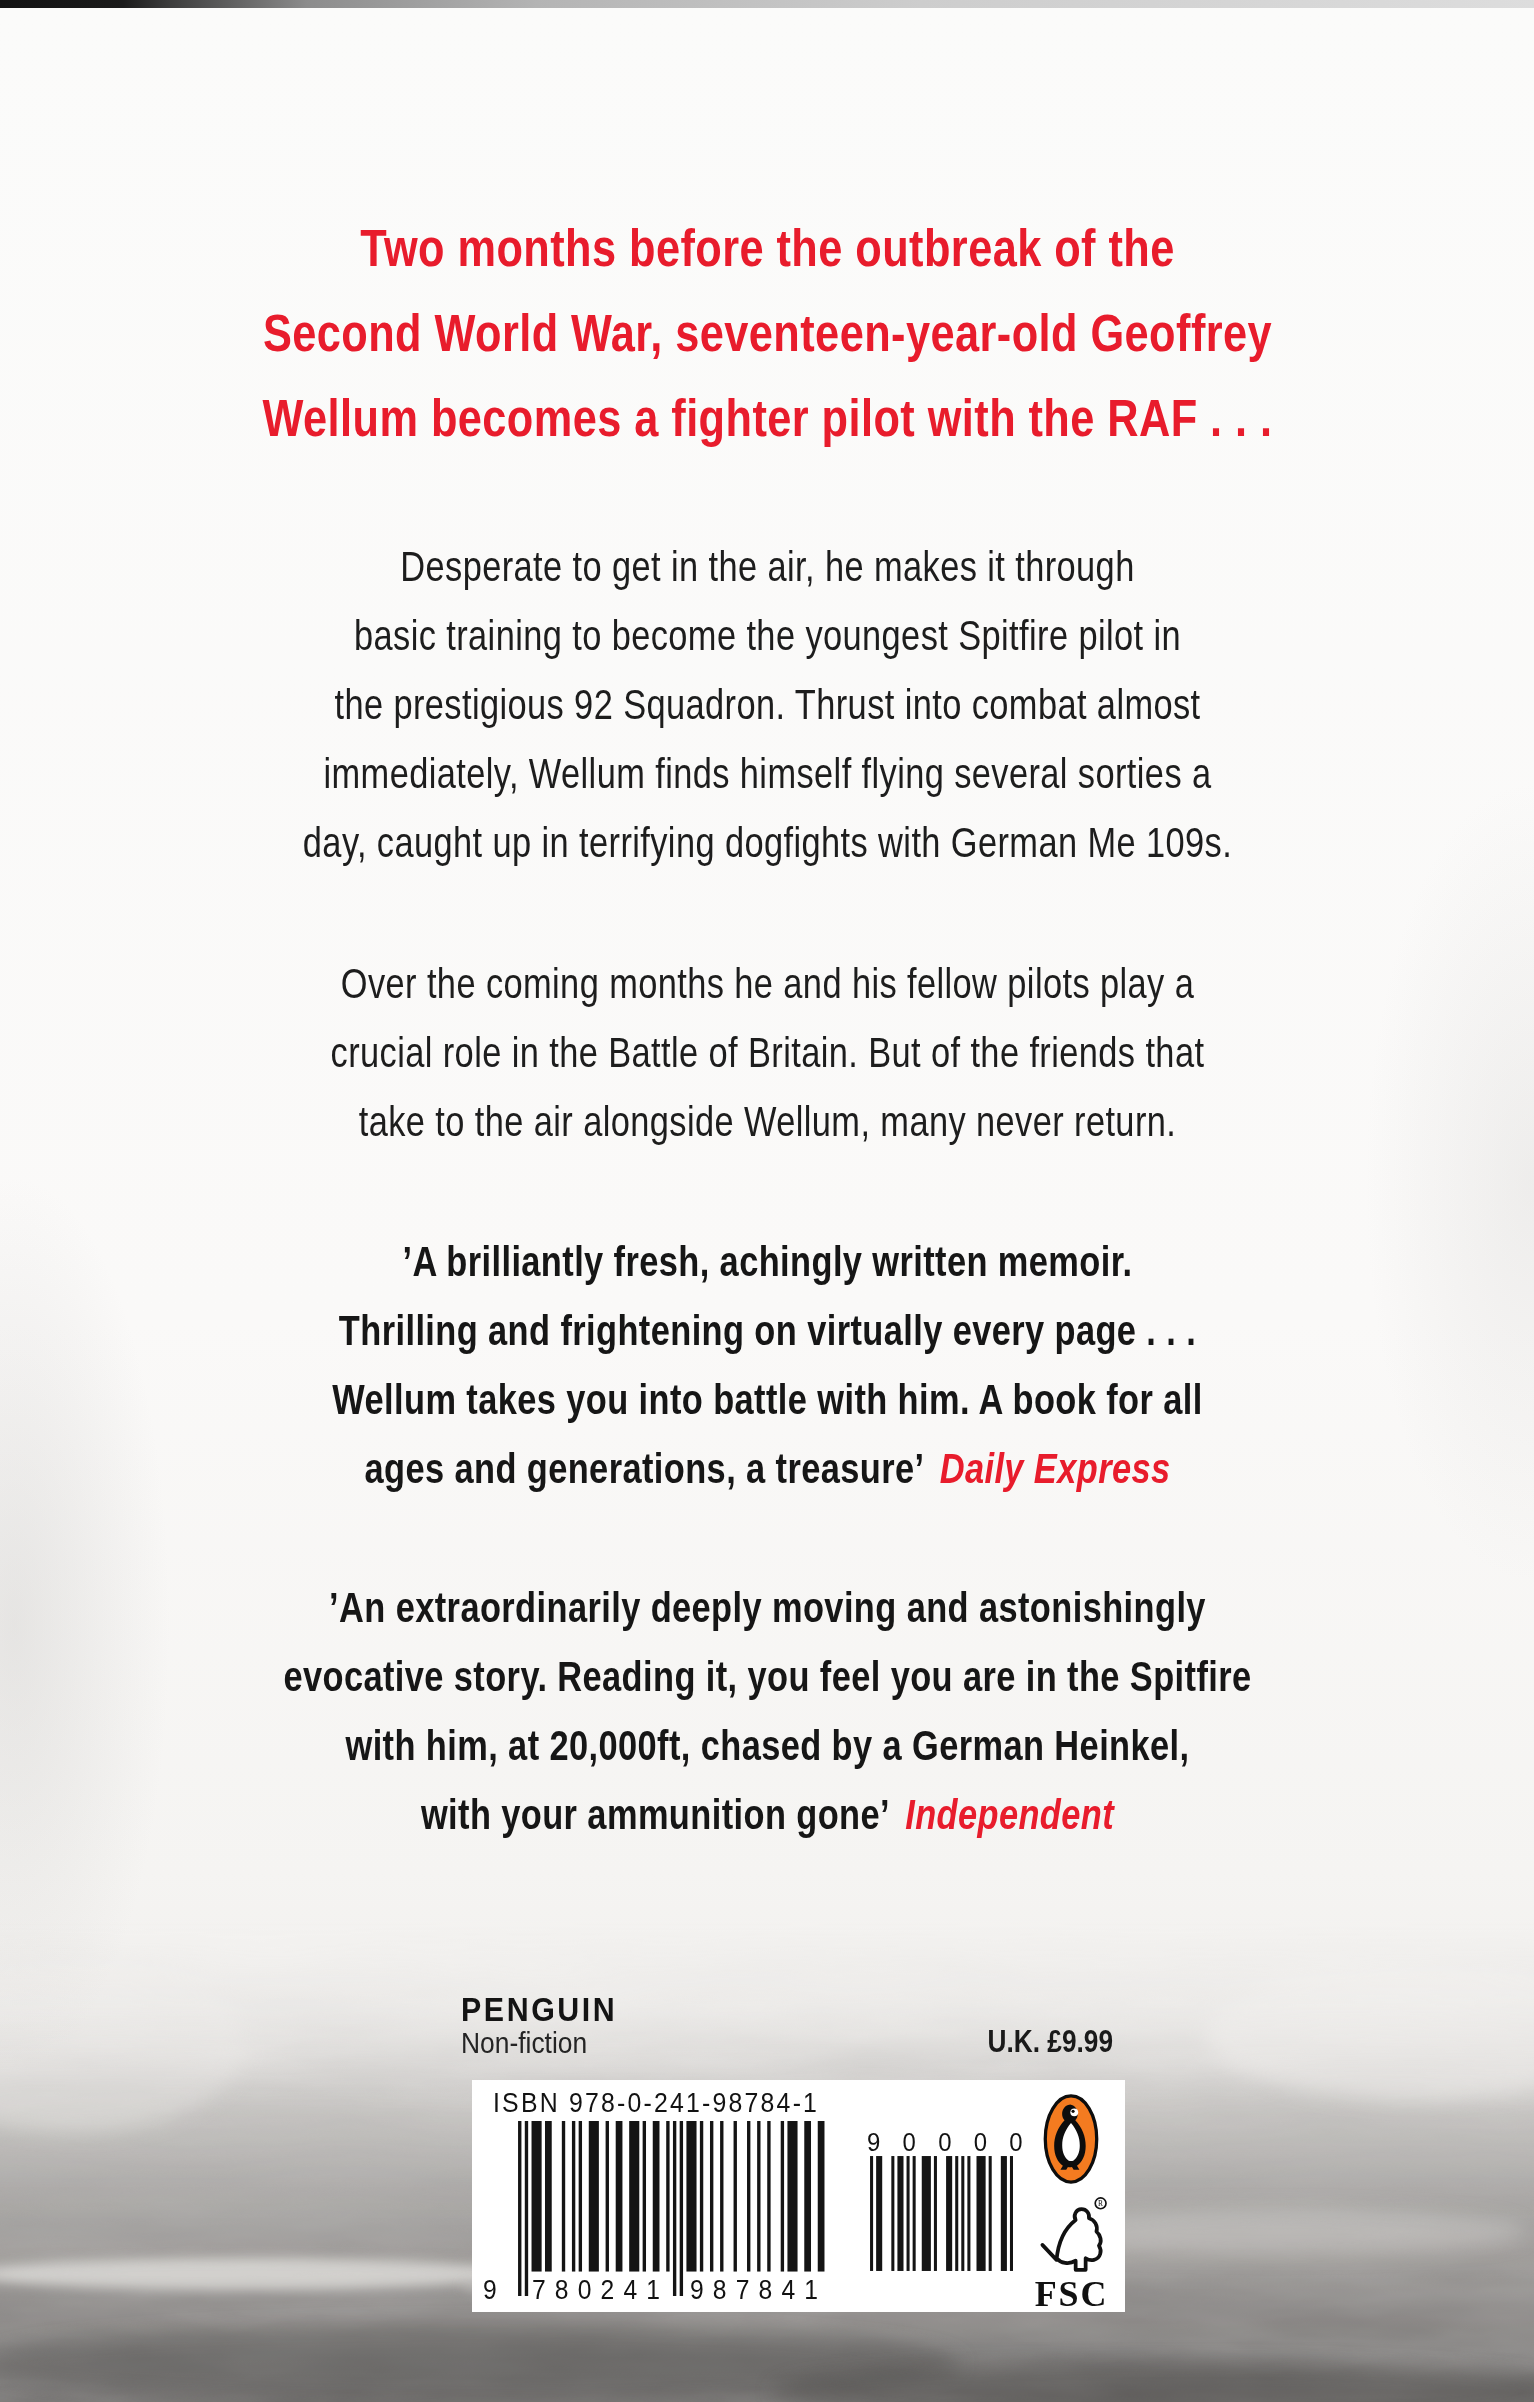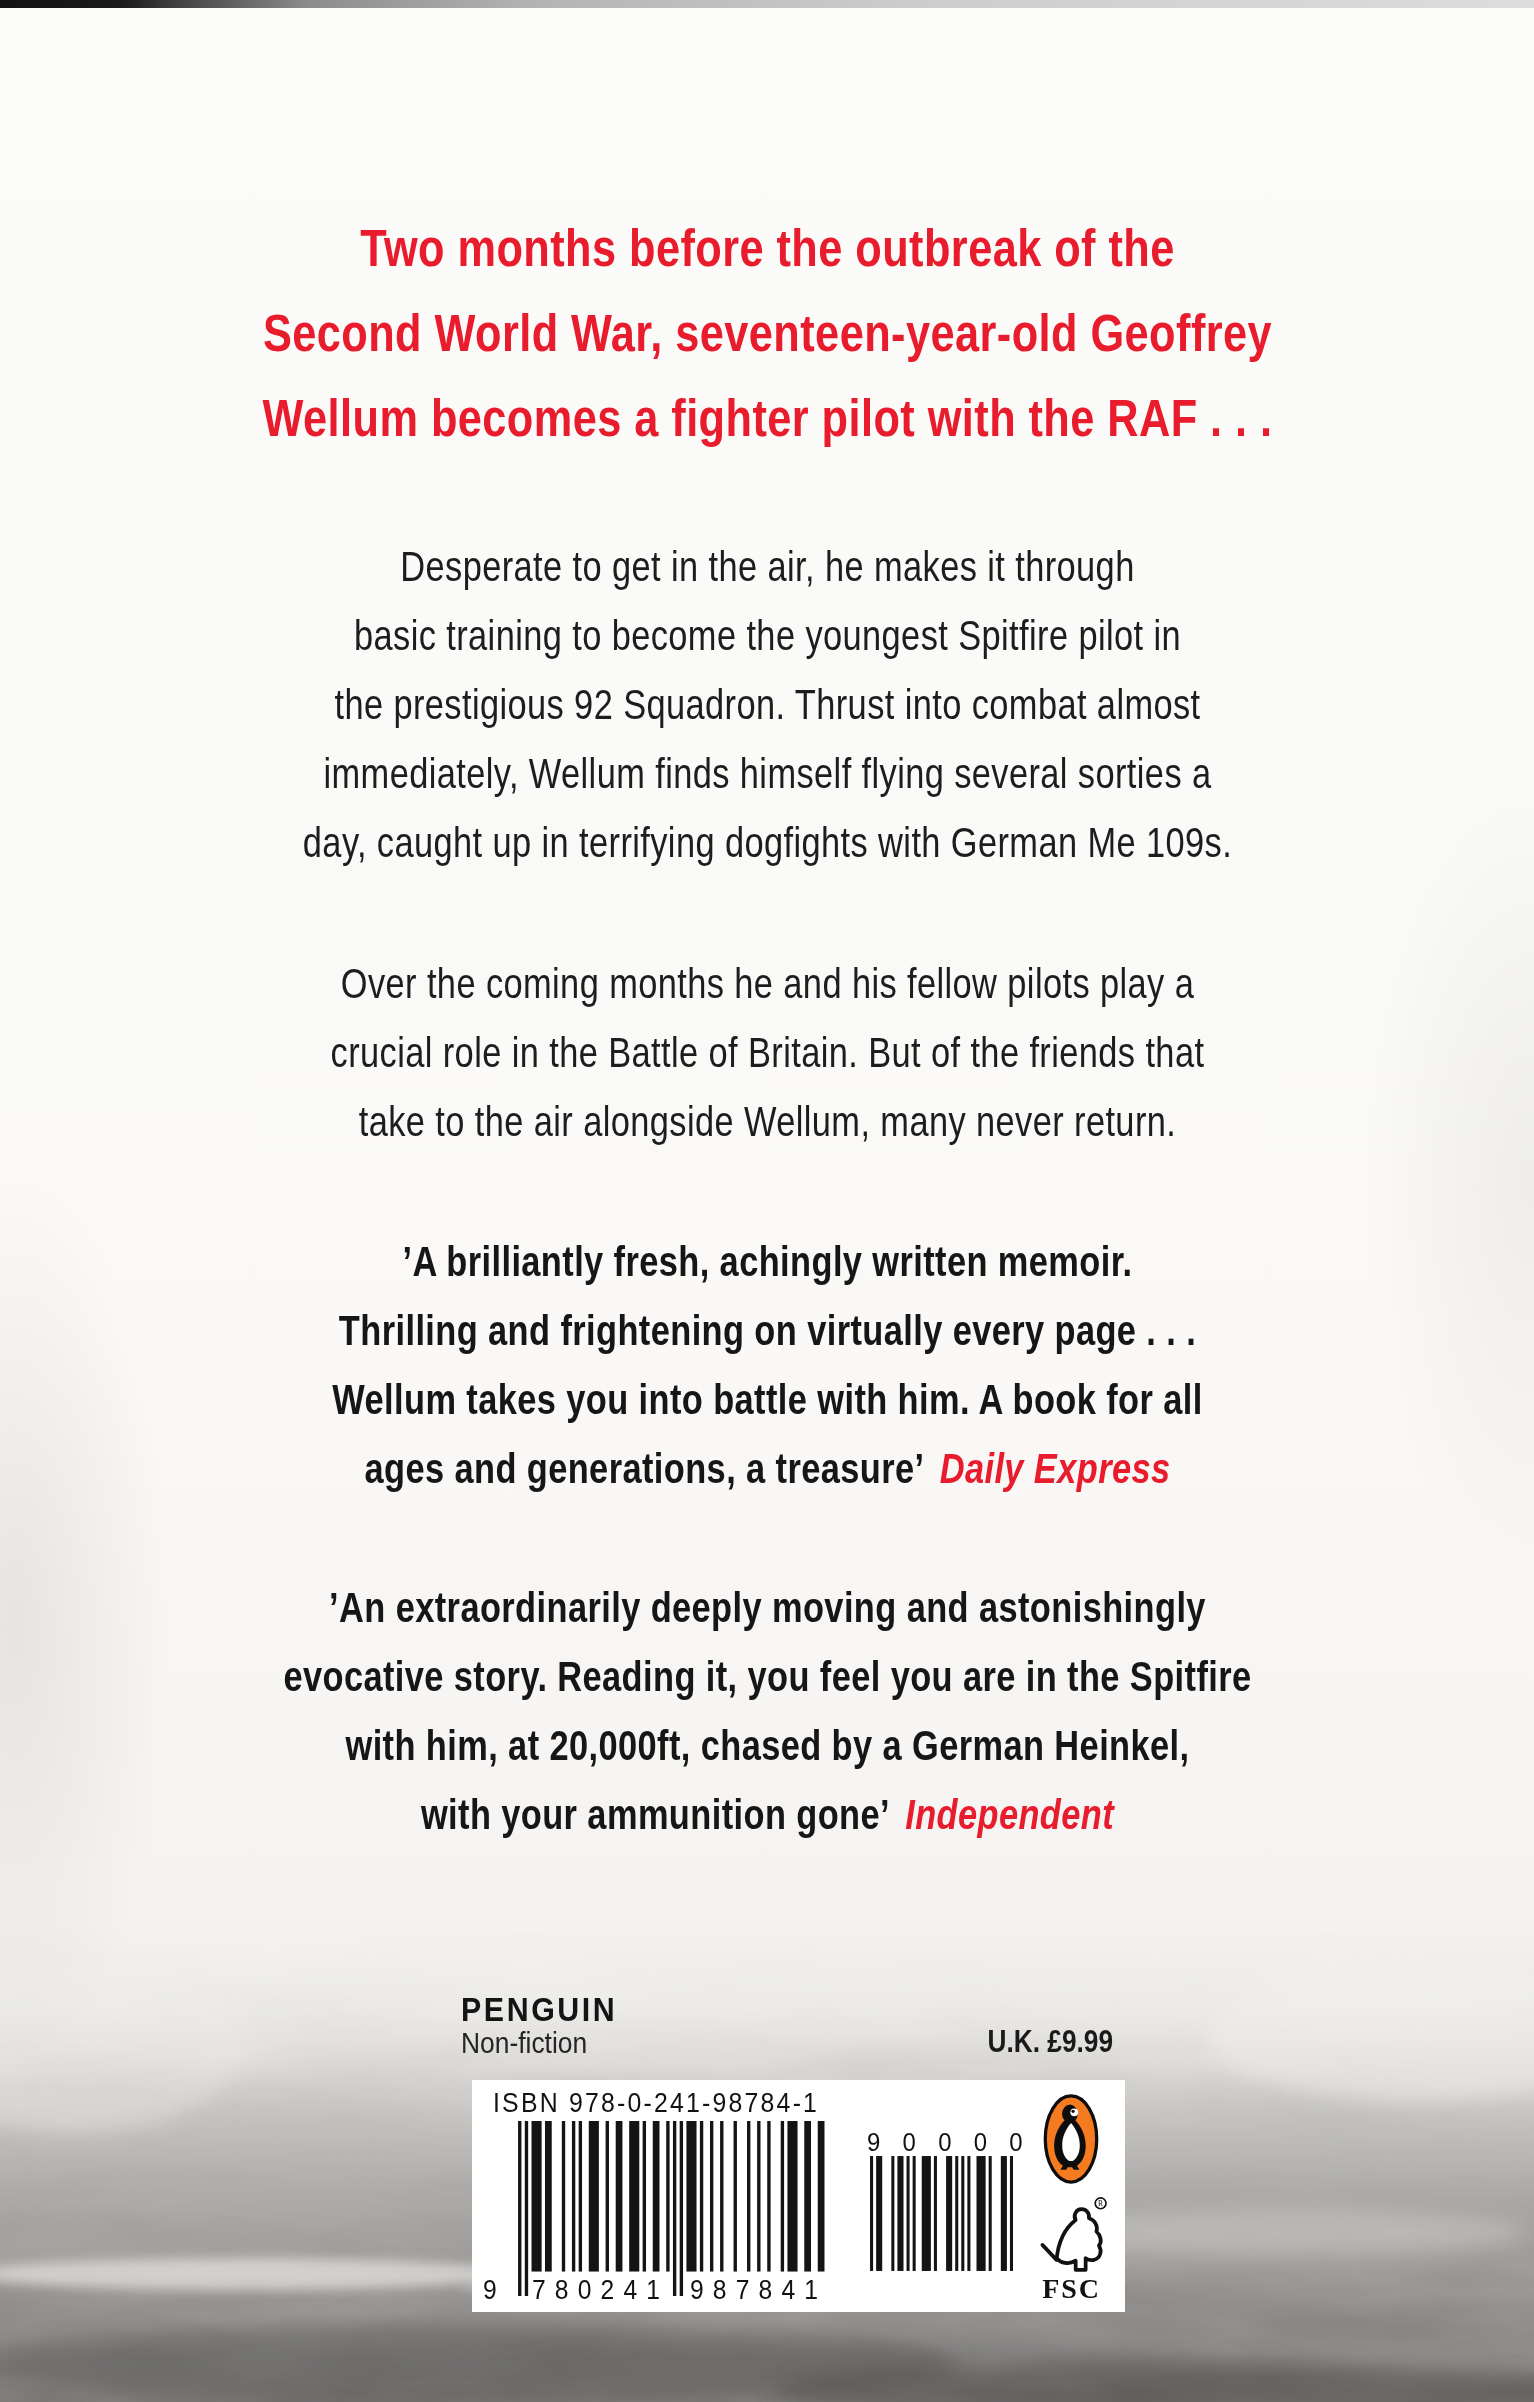--- a/index.html
+++ b/index.html
@@ -79,21 +79,21 @@
   .supp-digits{
     position:absolute;left:395px;top:47px;width:155px;
     font-size:26px;color:#121212;letter-spacing:8.5px;white-space:nowrap;
     transform:scaleX(0.92);transform-origin:0 50%;
   }
   .ean5{position:absolute;left:395px;top:76px;}
   .penguin-logo{position:absolute;left:570px;top:12.2px;}
   .fsc{position:absolute;left:557px;top:115px;width:85px;text-align:center;}
   .fsc-label{
     font-family:"Liberation Serif", serif;font-weight:bold;
-    font-size:28px;letter-spacing:1.9px;color:#111;margin-top:-3.8px;
+    font-size:36px;letter-spacing:1.9px;color:#111;margin-top:-3.8px;
   }
 </style>
 </head>
 <body>
 
 <div class="cover">
 
   <div class="top-edge"></div>
 
   <svg class="sea" viewBox="0 0 1630 511" preserveAspectRatio="none" aria-hidden="true">

